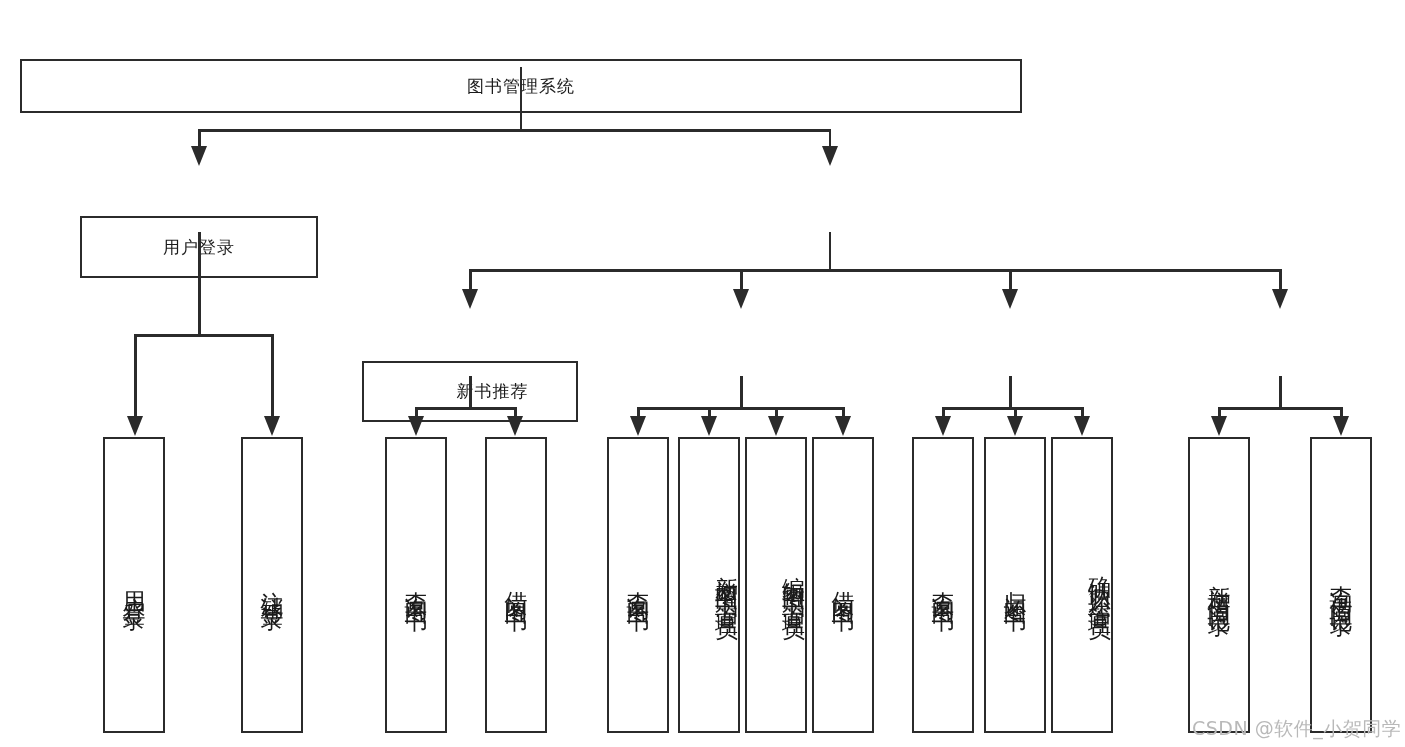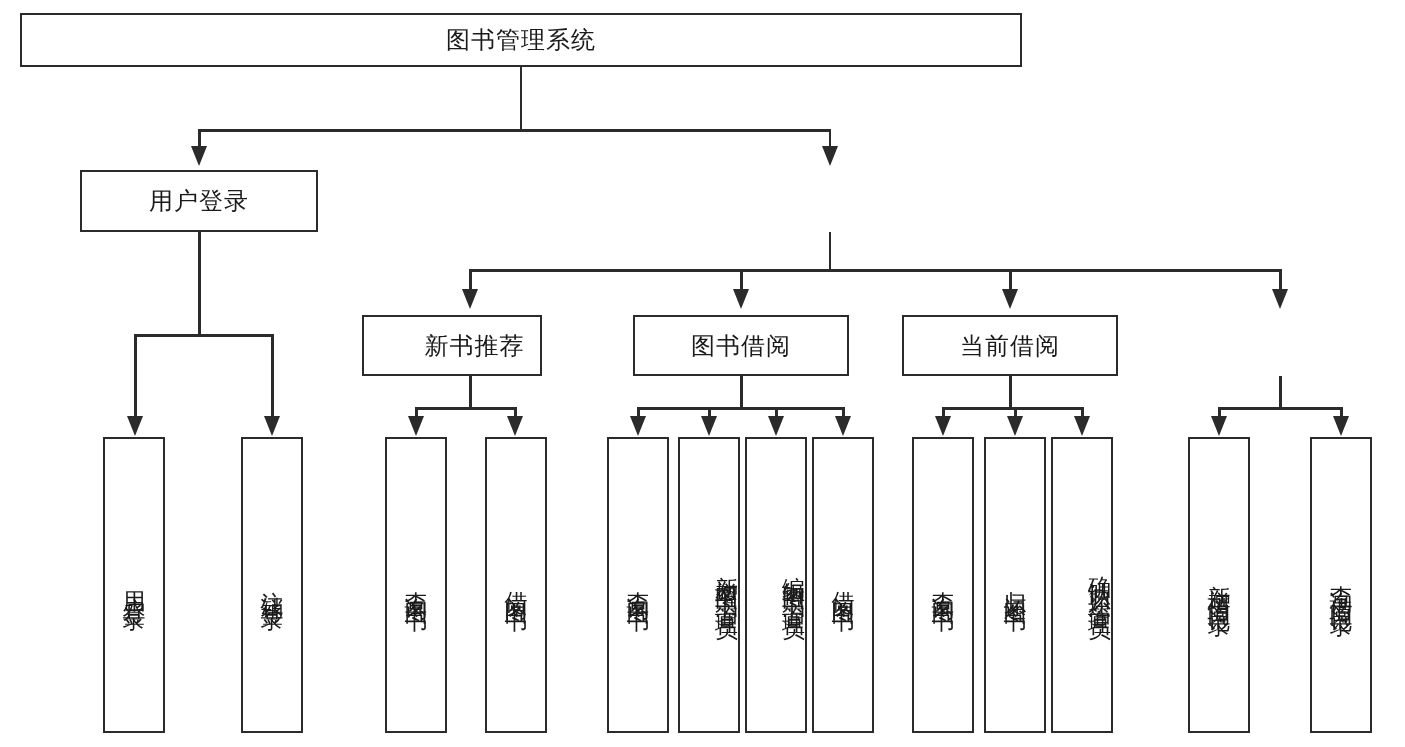--- a/index.html
+++ b/index.html
@@ -21,22 +21,23 @@
     position: absolute;
     box-sizing: border-box;
     border: 2.5px solid #2b2b2b;
     background: #ffffff;
     display: flex;
     align-items: center;
     justify-content: center;
     color: #1a1a1a;
   }
   .node.horiz {
-    font-size: 24px;
+    font-size: 17px;
     letter-spacing: 1px;
+    margin-top: 46px;
   }
   .node.vert {
     writing-mode: vertical-rl;
     text-orientation: upright;
     font-size: 23px;
     letter-spacing: 6px;
     padding-top: 6px;
     padding-bottom: 6px;
     align-items: flex-start;
     justify-content: center;
@@ -78,31 +79,25 @@
 
   <div class="node horiz" style="left:20px; top:13px; width:1002px; height:54px;">
     <span class="node-label">图书管理系统</span>
   </div>
 
   <div class="node horiz" style="left:80px; top:170px; width:238px; height:62px;">
     <span class="node-label">用户登录</span>
   </div>
 
 
-  <div class="node horiz" style="left:362px; top:315px; width:180px; height:61px;padding-left:45px;">
+  <div class="node horiz" style="left:362px; top:315px; width:216px; height:61px;padding-left:45px;">
     <span class="node-label">新书推荐</span>
   </div>
 
-  <div class="node horiz" style="left:633px; top:315px; width:216px; height:61px;">
-    <span class="node-label">图书借阅</span>
-  </div>
-
-  <div class="node horiz" style="left:902px; top:315px; width:216px; height:61px;">
-    <span class="node-label">当前借阅</span>
-  </div>
+
 
 
   <div class="node vert centered" style="left:103px; top:437px; width:62px; height:296px;">
     <span class="node-label">用户登录</span>
   </div>
 
   <div class="node vert centered" style="left:241px; top:437px; width:62px; height:296px;">
     <span class="node-label">注销登录</span>
   </div>
 
@@ -202,14 +197,15 @@
   <div class="line v" style="left:1081px; top:407px; height:10px;"></div>
   <div class="arrow" style="left:1074px; top:416px;"></div>
 
   <div class="line v" style="left:1279px; top:376px; height:33px;"></div>
   <div class="line h" style="left:1218px; top:407px; width:124px;"></div>
   <div class="line v" style="left:1218px; top:407px; height:10px;"></div>
   <div class="arrow" style="left:1211px; top:416px;"></div>
   <div class="line v" style="left:1340px; top:407px; height:10px;"></div>
   <div class="arrow" style="left:1333px; top:416px;"></div>
 
+  <div class="watermark" style="left:1192px; top:716px;">CSDN @软件_小贺同学</div>
 
 </div>
 
 </body></html>

